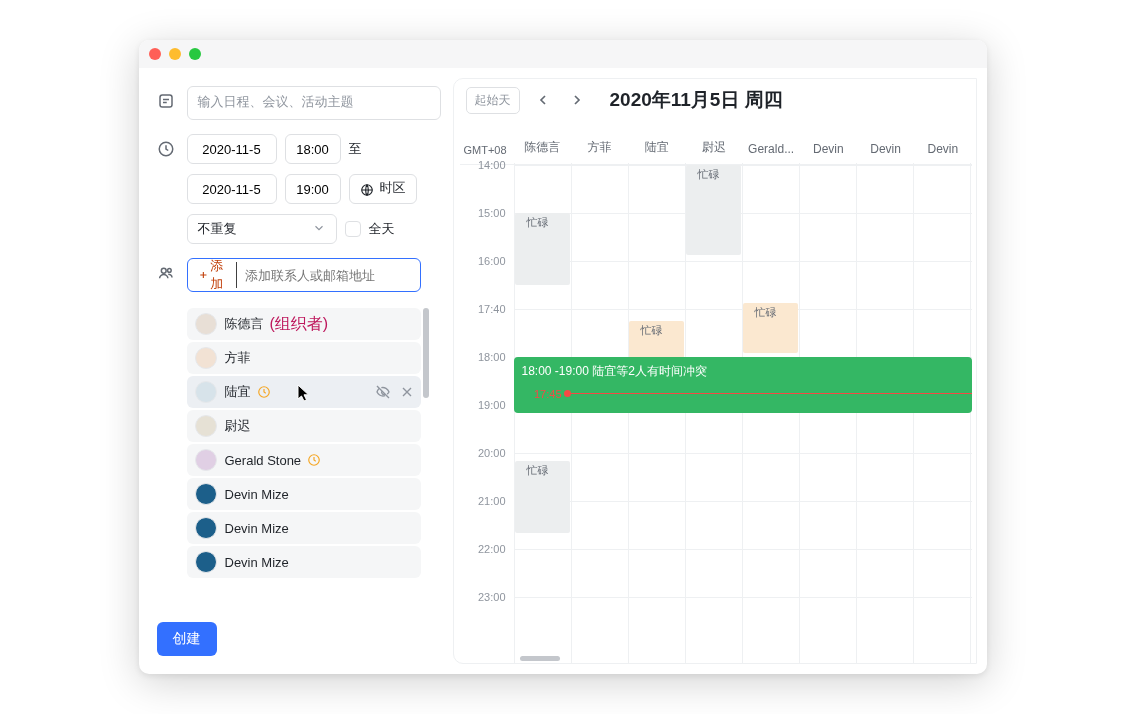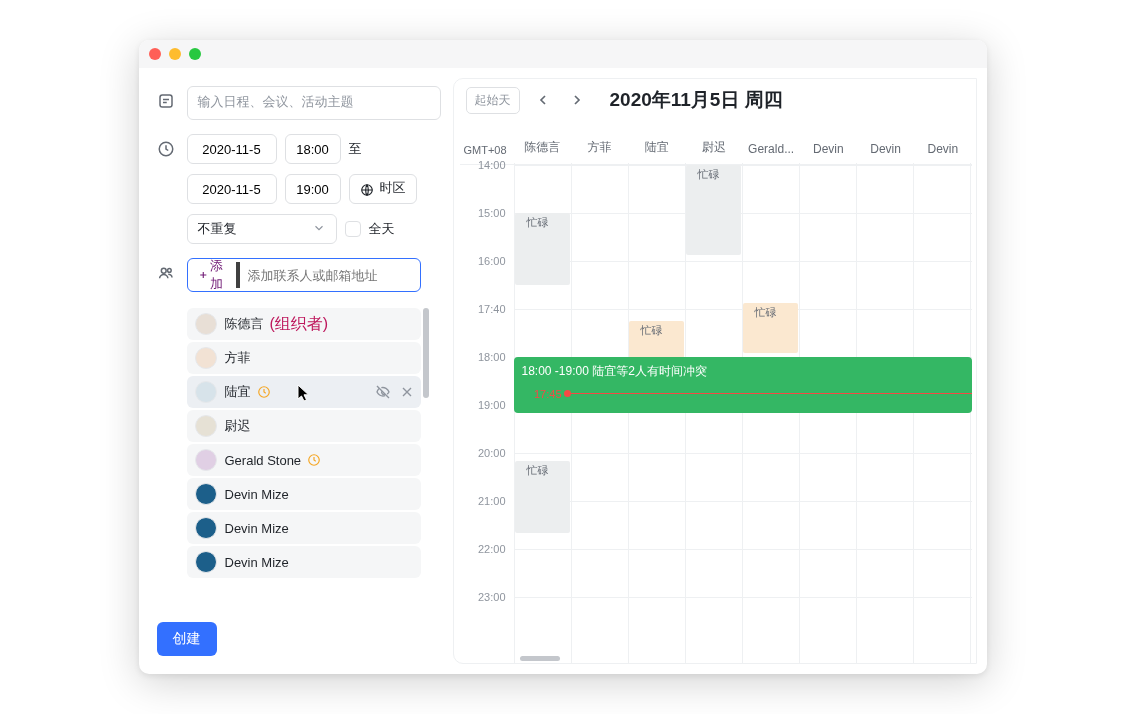--- a/index.html
+++ b/index.html
@@ -98,22 +98,22 @@
     align-items: center;
     border: 1.5px solid #3370ff;
     border-radius: 6px;
     padding: 2px 4px;
     height: 34px;
     gap: 2px;
     width: 234px;
   }
   .add-pill {
     display: inline-flex; align-items: center; gap: 2px;
-    color: #701a75; font-size: 13px;
-    padding: 2px 6px; border-right: 4px solid #404040; cursor: pointer;
+    color: #c2410c; font-size: 13px;
+    padding: 2px 6px; border-right: 1px solid #404040; cursor: pointer;
     height: 26px;
   }
   .contact-input { border: none; outline: none; font: inherit; width: 100%; height: 26px; padding: 0 6px; }
   .people-area { position: relative; }
   .people-list-wrap {
     position: relative;
     height: 286px;
     width: 234px;
     margin-left: 0;
     margin-top: 6px;

